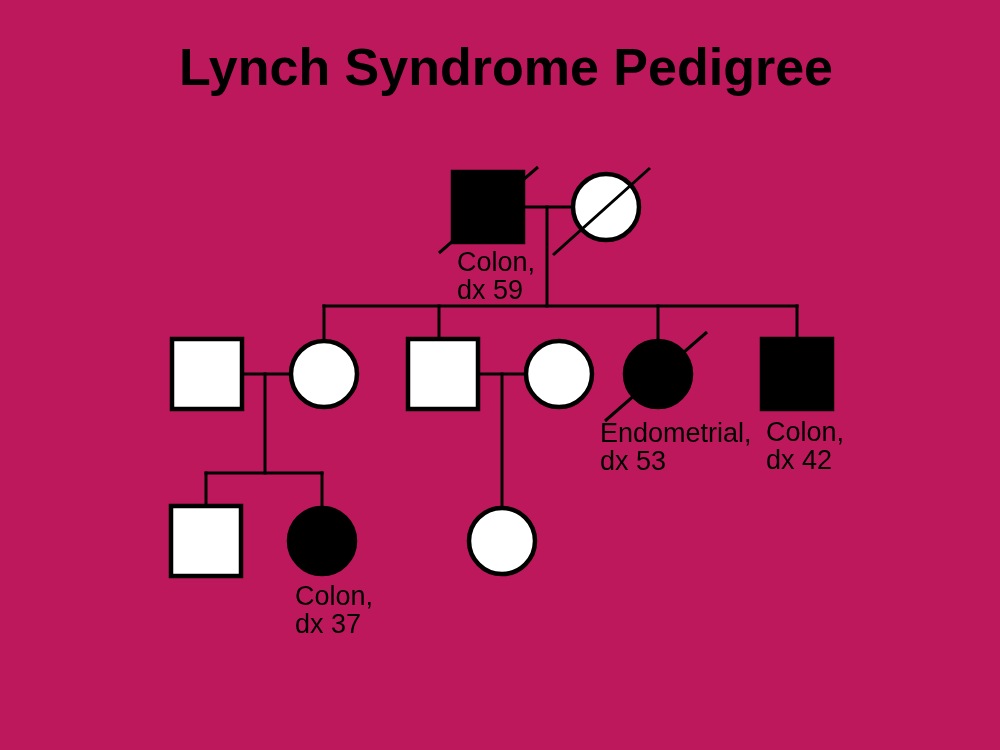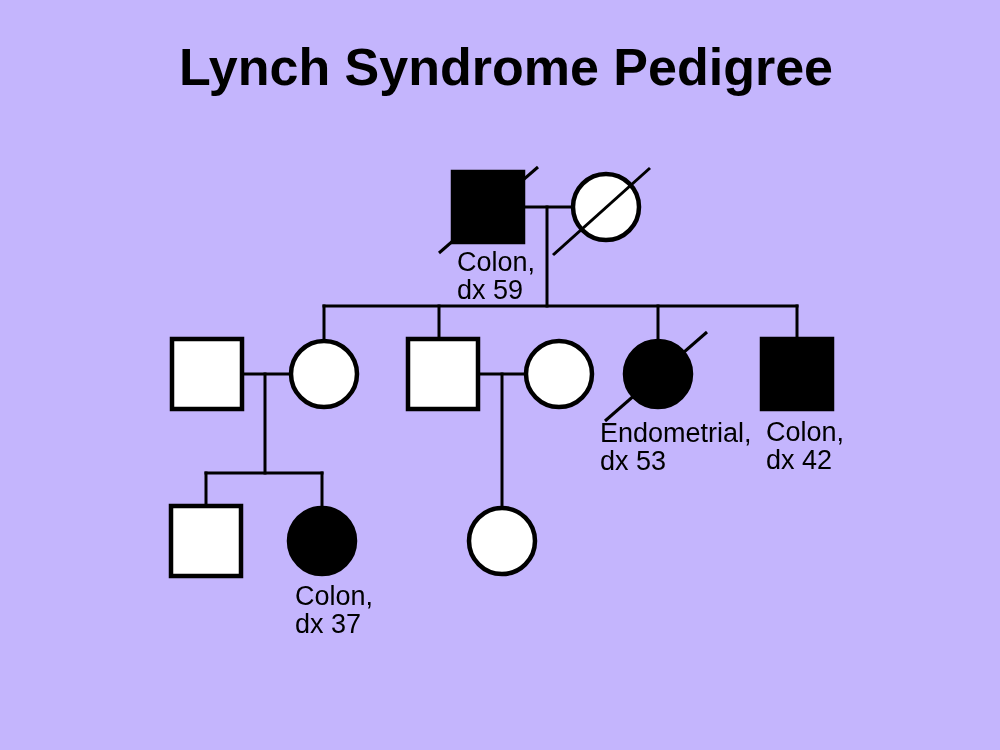--- a/index.html
+++ b/index.html
@@ -4,21 +4,21 @@
 <style>
   html, body {
     margin: 0;
     padding: 0;
     background: #ffffff;
   }
   .canvas {
     position: relative;
     width: 1000px;
     height: 750px;
-    background: #c4b5fd;
+    background: #be185d;
     overflow: hidden;
     font-family: "Liberation Sans", sans-serif;
   }
   svg { display: block; }
   .title-text {
     font-family: "Liberation Sans", sans-serif;
     font-weight: 700;
     font-size: 52px;
     fill: #000000;
     text-anchor: middle;

